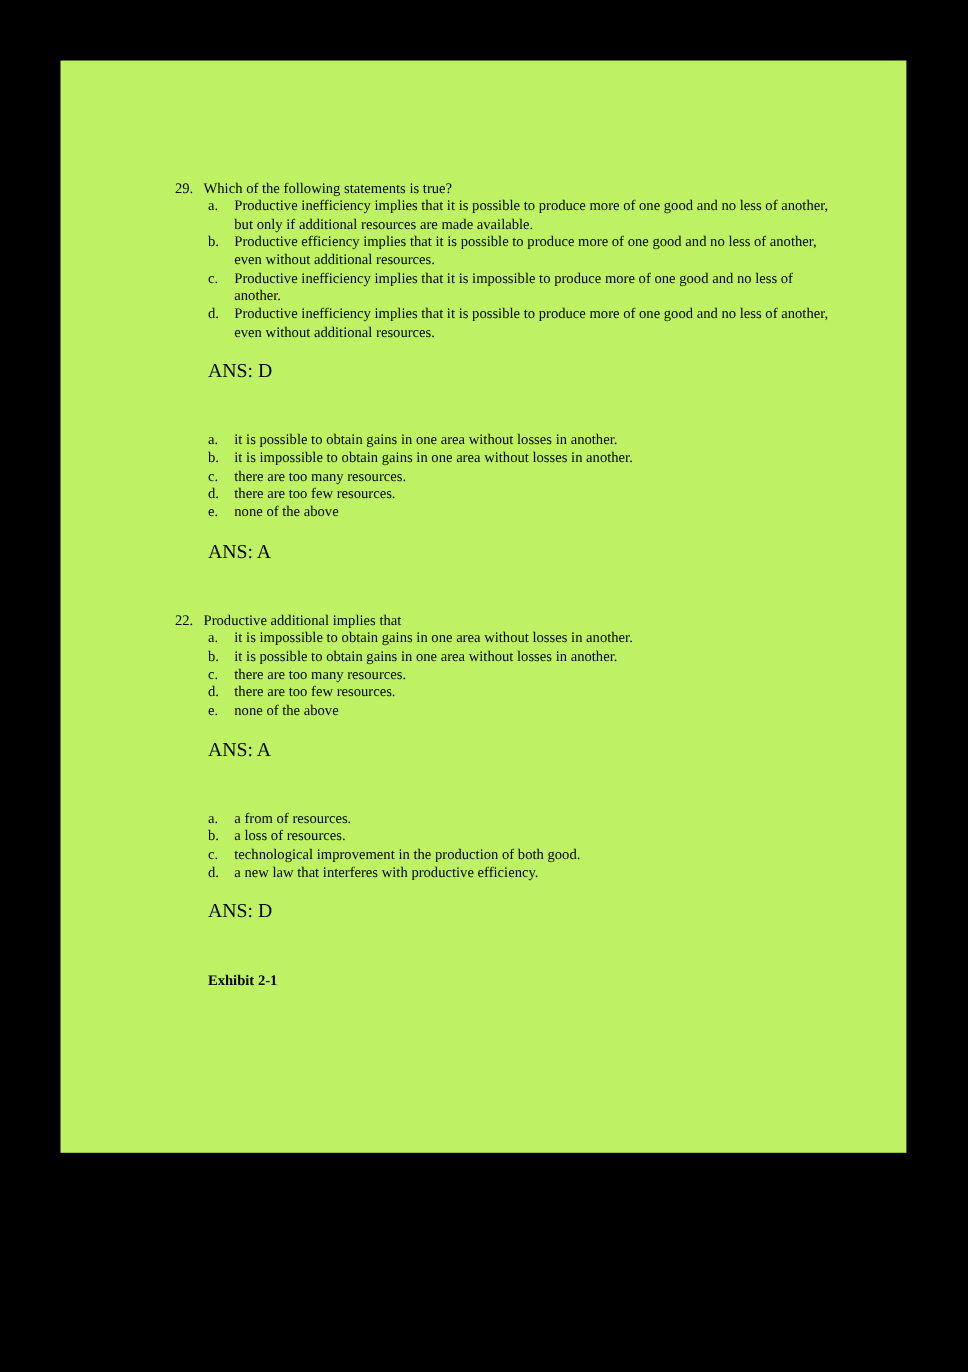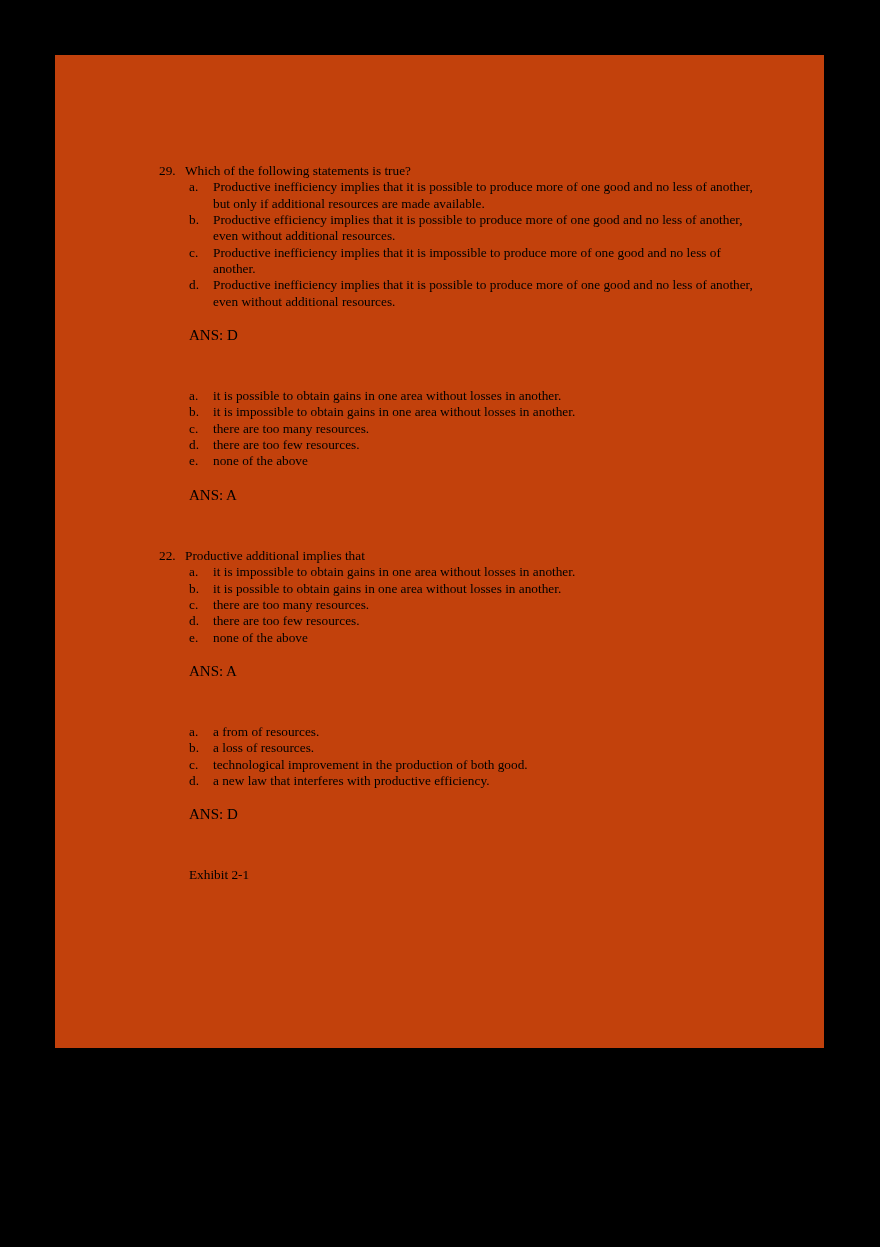--- a/index.html
+++ b/index.html
@@ -11,21 +11,21 @@
     width: 880px;
     height: 1247px;
     font-family: "Liberation Serif", serif;
   }
   #page-sheet {
     position: absolute;
     left: 55px;
     top: 55px;
     width: 769px;
     height: 993px;
-    background: #c2410c;
+    background: #bef264;
   }
   .doc-body {
     position: absolute;
     left: 100px;
     top: 108px;
     width: 610px;
   }
   .question-block {
     margin-bottom: 44px;
   }
@@ -60,27 +60,27 @@
   .opt-letter {
     width: 24px;
     flex: 0 0 24px;
   }
   .opt-text {
     flex: 1 1 auto;
   }
   .answer {
     margin-top: 17px;
     padding-left: 34px;
-    font-size: 15px;
+    font-size: 18px;
     color: #000;
   }
   .exhibit {
     padding-left: 34px;
     font-size: 13.3px;
-    font-weight: normal;
+    font-weight: bold;
     color: #000;
     margin-top: 18px;
   }
 </style>
 </head>
 <body>
 
 <div id="page-sheet">
   <div class="doc-body">
 

